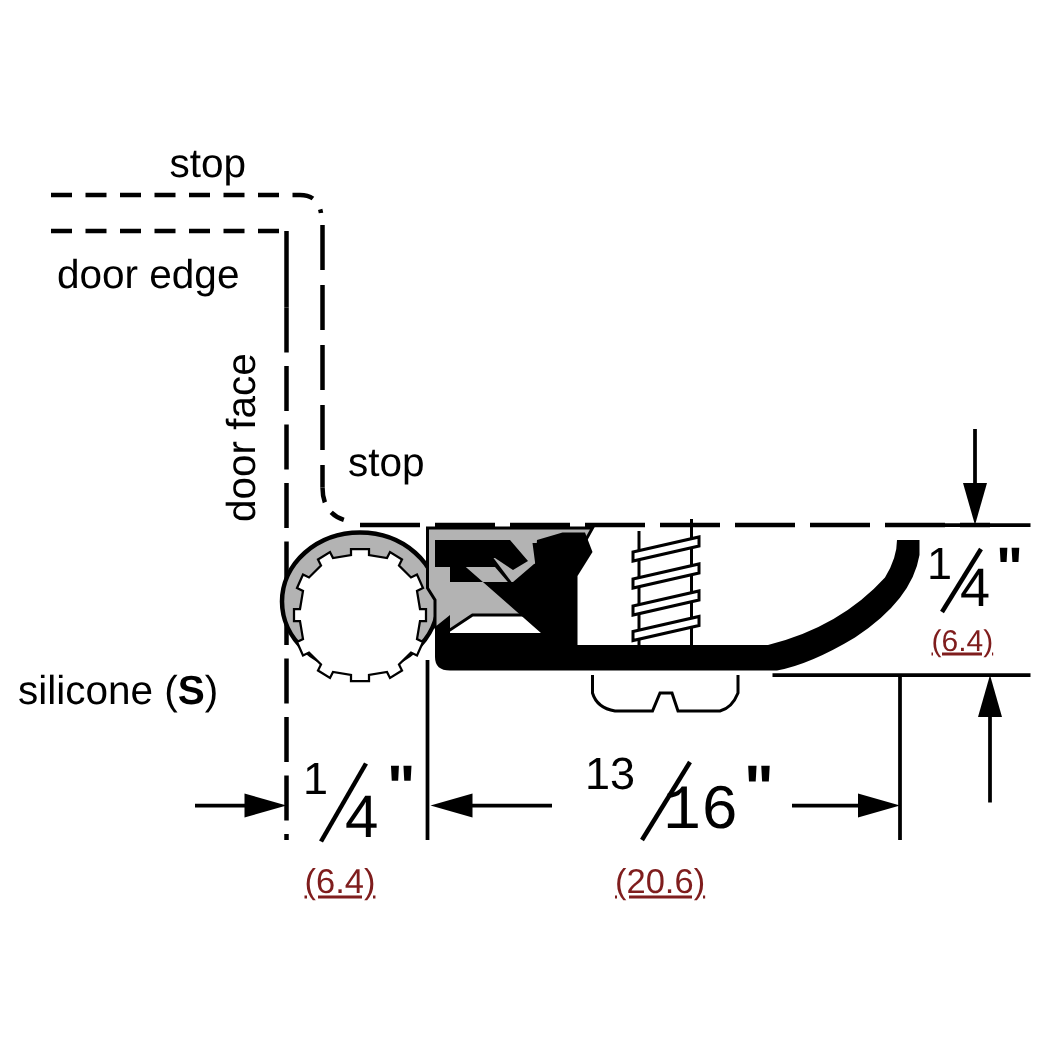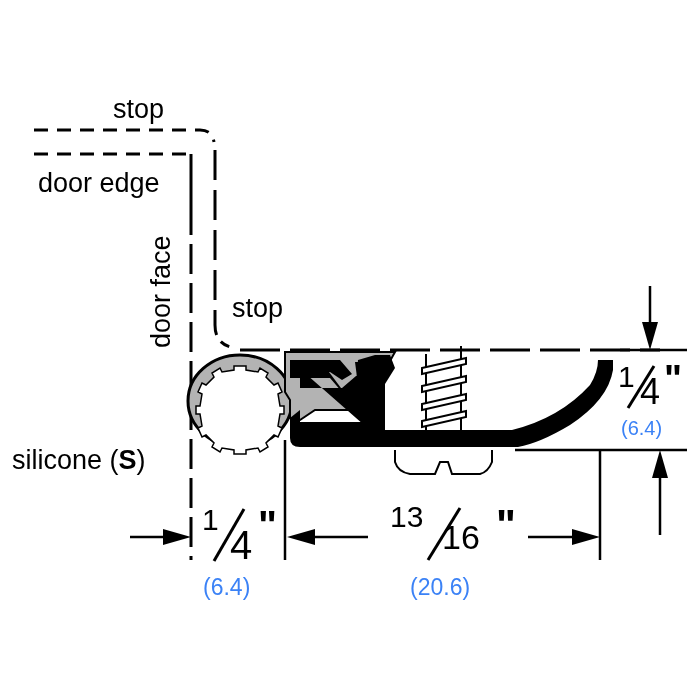--- a/index.html
+++ b/index.html
@@ -1,21 +1,21 @@
 <!DOCTYPE html>
 <html><head>
 <meta charset="utf-8">
 <style>
   html, body { margin:0; padding:0; background:#ffffff; }
   body { width:700px; height:700px; position:relative; overflow:hidden; font-family:"Liberation Sans", sans-serif; color:#000; }
   svg { position:absolute; left:0; top:0; }
   .lbl { position:absolute; font-family:"Liberation Sans", sans-serif; font-size:27px; color:#000; white-space:nowrap; line-height:1; }
   .vert { transform-origin:left top; transform:rotate(-90deg); }
   .frac { position:absolute; font-family:"Liberation Sans", sans-serif; color:#000; line-height:1; white-space:nowrap; }
-  .mm { position:absolute; font-family:"Liberation Sans", sans-serif; font-size:23px; color:#3b82f6; line-height:1; white-space:nowrap; }
+  .mm { position:absolute; font-family:"Liberation Sans", sans-serif; font-size:23px; color:#7f1d1d; line-height:1; white-space:nowrap;text-decoration:underline; }
   .bold-s { font-weight:bold; }
 </style>
 </head>
 <body>
 
 <svg width="700" height="700" viewBox="0 0 700 700">
 
   <g stroke="#000" stroke-width="3" fill="none">
     <path d="M34 130 H200 Q212 130 214 142" stroke-dasharray="14 9"></path>
     <line x1="215" y1="150" x2="215" y2="325" stroke-dasharray="30 10"></line>
@@ -88,21 +88,21 @@
   <span style="position:absolute;left:28px;top:20px;font-size:40px;">4</span>
   <span style="position:absolute;left:56px;top:0;font-size:40px;font-weight:bold;">"</span>
 </div>
 <div class="mm" style="left:203px;top:576px;">(6.4)</div>
 
 <div class="frac" style="left:390px;top:502px;">
   <span style="position:absolute;left:0;top:0;font-size:30px;">13</span>
   <svg width="50" height="60" style="left:30px;top:2px;position:absolute;">
       <line x1="40" y1="4" x2="8" y2="56" stroke="#000" stroke-width="3"></line>
     </svg>
-  <span style="position:absolute;left:52px;top:18px;font-size:34px;">16</span>
+  <span style="position:absolute;left:52px;top:18px;font-size:42px;font-family:Liberation Mono, monospace;">16</span>
   <span style="position:absolute;left:106px;top:2px;font-size:42px;font-weight:bold;">"</span>
 </div>
 <div class="mm" style="left:410px;top:576px;">(20.6)</div>
 
 <div class="frac" style="left:618px;top:362px;">
   <span style="position:absolute;left:0;top:0;font-size:30px;">1</span>
   <svg width="40" height="50" style="left:6px;top:0;position:absolute;">
       <line x1="30" y1="4" x2="4" y2="46" stroke="#000" stroke-width="3"></line>
     </svg>
   <span style="position:absolute;left:22px;top:12px;font-size:36px;">4</span>

